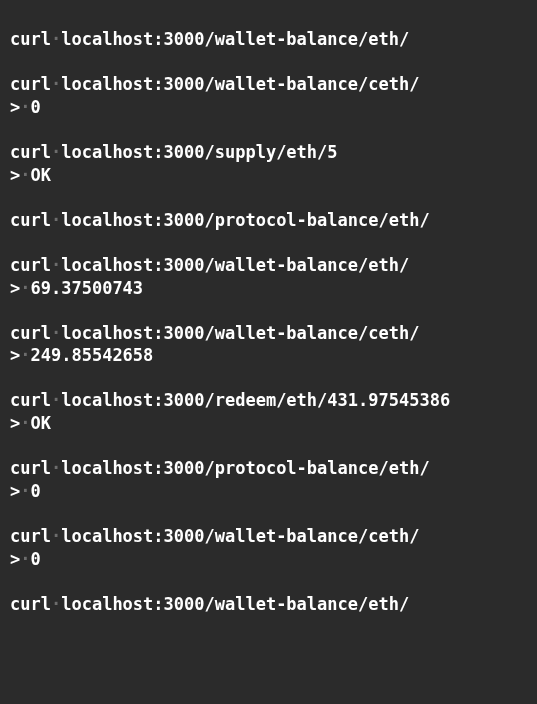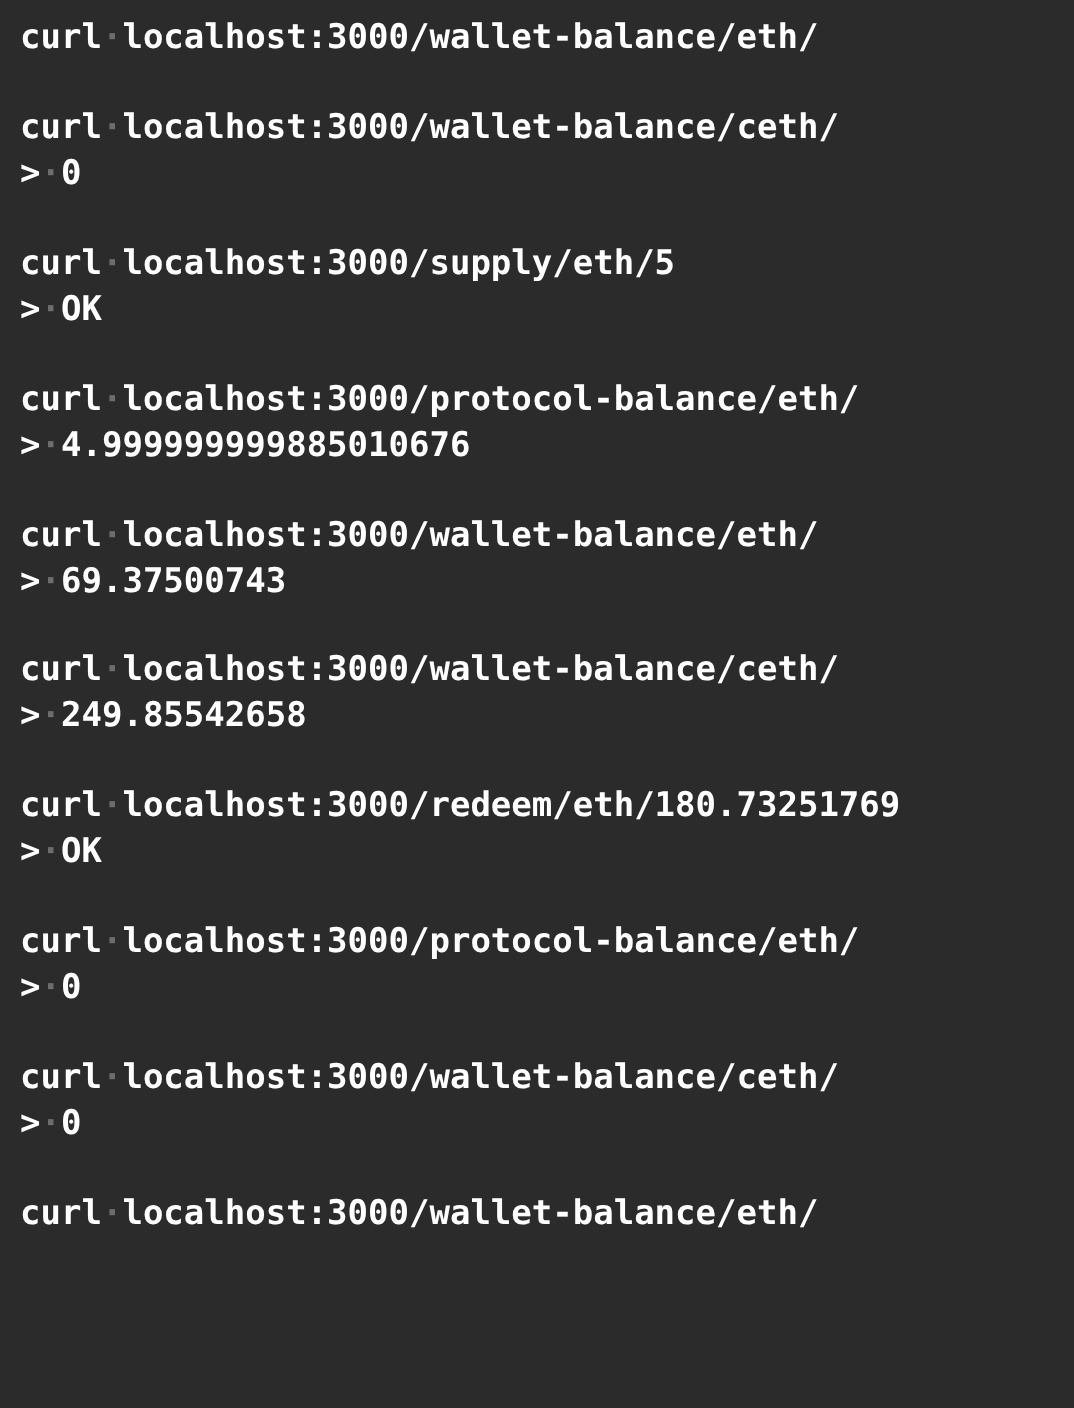--- a/index.html
+++ b/index.html
@@ -16,20 +16,21 @@
       overflow: hidden;
     }
     .block {
       margin-bottom: 22px;
     }
     .block:last-child {
       margin-bottom: 0;
     }
     .cmd {
       white-space: pre;
+      margin-top: 20px;
     }
     .out {
       white-space: pre;
     }
     .dim-dot {
       color: #6d6d6d;
     }
   </style>
 </head>
 <body>
@@ -41,32 +42,31 @@
     <div class="block">
       <div class="cmd"><span>curl</span><span class="dim-dot">·</span><span>localhost:3000/wallet-balance/ceth/</span></div>
       <div class="out"><span>&gt;</span><span class="dim-dot">·</span><span>0</span></div>
     </div>
     <div class="block">
       <div class="cmd"><span>curl</span><span class="dim-dot">·</span><span>localhost:3000/supply/eth/5</span></div>
       <div class="out"><span>&gt;</span><span class="dim-dot">·</span><span>OK</span></div>
     </div>
     <div class="block">
       <div class="cmd"><span>curl</span><span class="dim-dot">·</span><span>localhost:3000/protocol-balance/eth/</span></div>
-      <div class="out"><span>&gt;</span><span class="dim-dot">·</span><span>4.999999999885010676</span></div>
     </div>
     <div class="block">
       <div class="cmd"><span>curl</span><span class="dim-dot">·</span><span>localhost:3000/wallet-balance/eth/</span></div>
       <div class="out"><span>&gt;</span><span class="dim-dot">·</span><span>69.37500743</span></div>
     </div>
     <div class="block">
       <div class="cmd"><span>curl</span><span class="dim-dot">·</span><span>localhost:3000/wallet-balance/ceth/</span></div>
       <div class="out"><span>&gt;</span><span class="dim-dot">·</span><span>249.85542658</span></div>
     </div>
     <div class="block">
-      <div class="cmd"><span>curl</span><span class="dim-dot">·</span><span>localhost:3000/redeem/eth/180.73251769</span></div>
+      <div class="cmd"><span>curl</span><span class="dim-dot">·</span><span>localhost:3000/redeem/eth/431.97545386</span></div>
       <div class="out"><span>&gt;</span><span class="dim-dot">·</span><span>OK</span></div>
     </div>
     <div class="block">
       <div class="cmd"><span>curl</span><span class="dim-dot">·</span><span>localhost:3000/protocol-balance/eth/</span></div>
       <div class="out"><span>&gt;</span><span class="dim-dot">·</span><span>0</span></div>
     </div>
     <div class="block">
       <div class="cmd"><span>curl</span><span class="dim-dot">·</span><span>localhost:3000/wallet-balance/ceth/</span></div>
       <div class="out"><span>&gt;</span><span class="dim-dot">·</span><span>0</span></div>
     </div>

